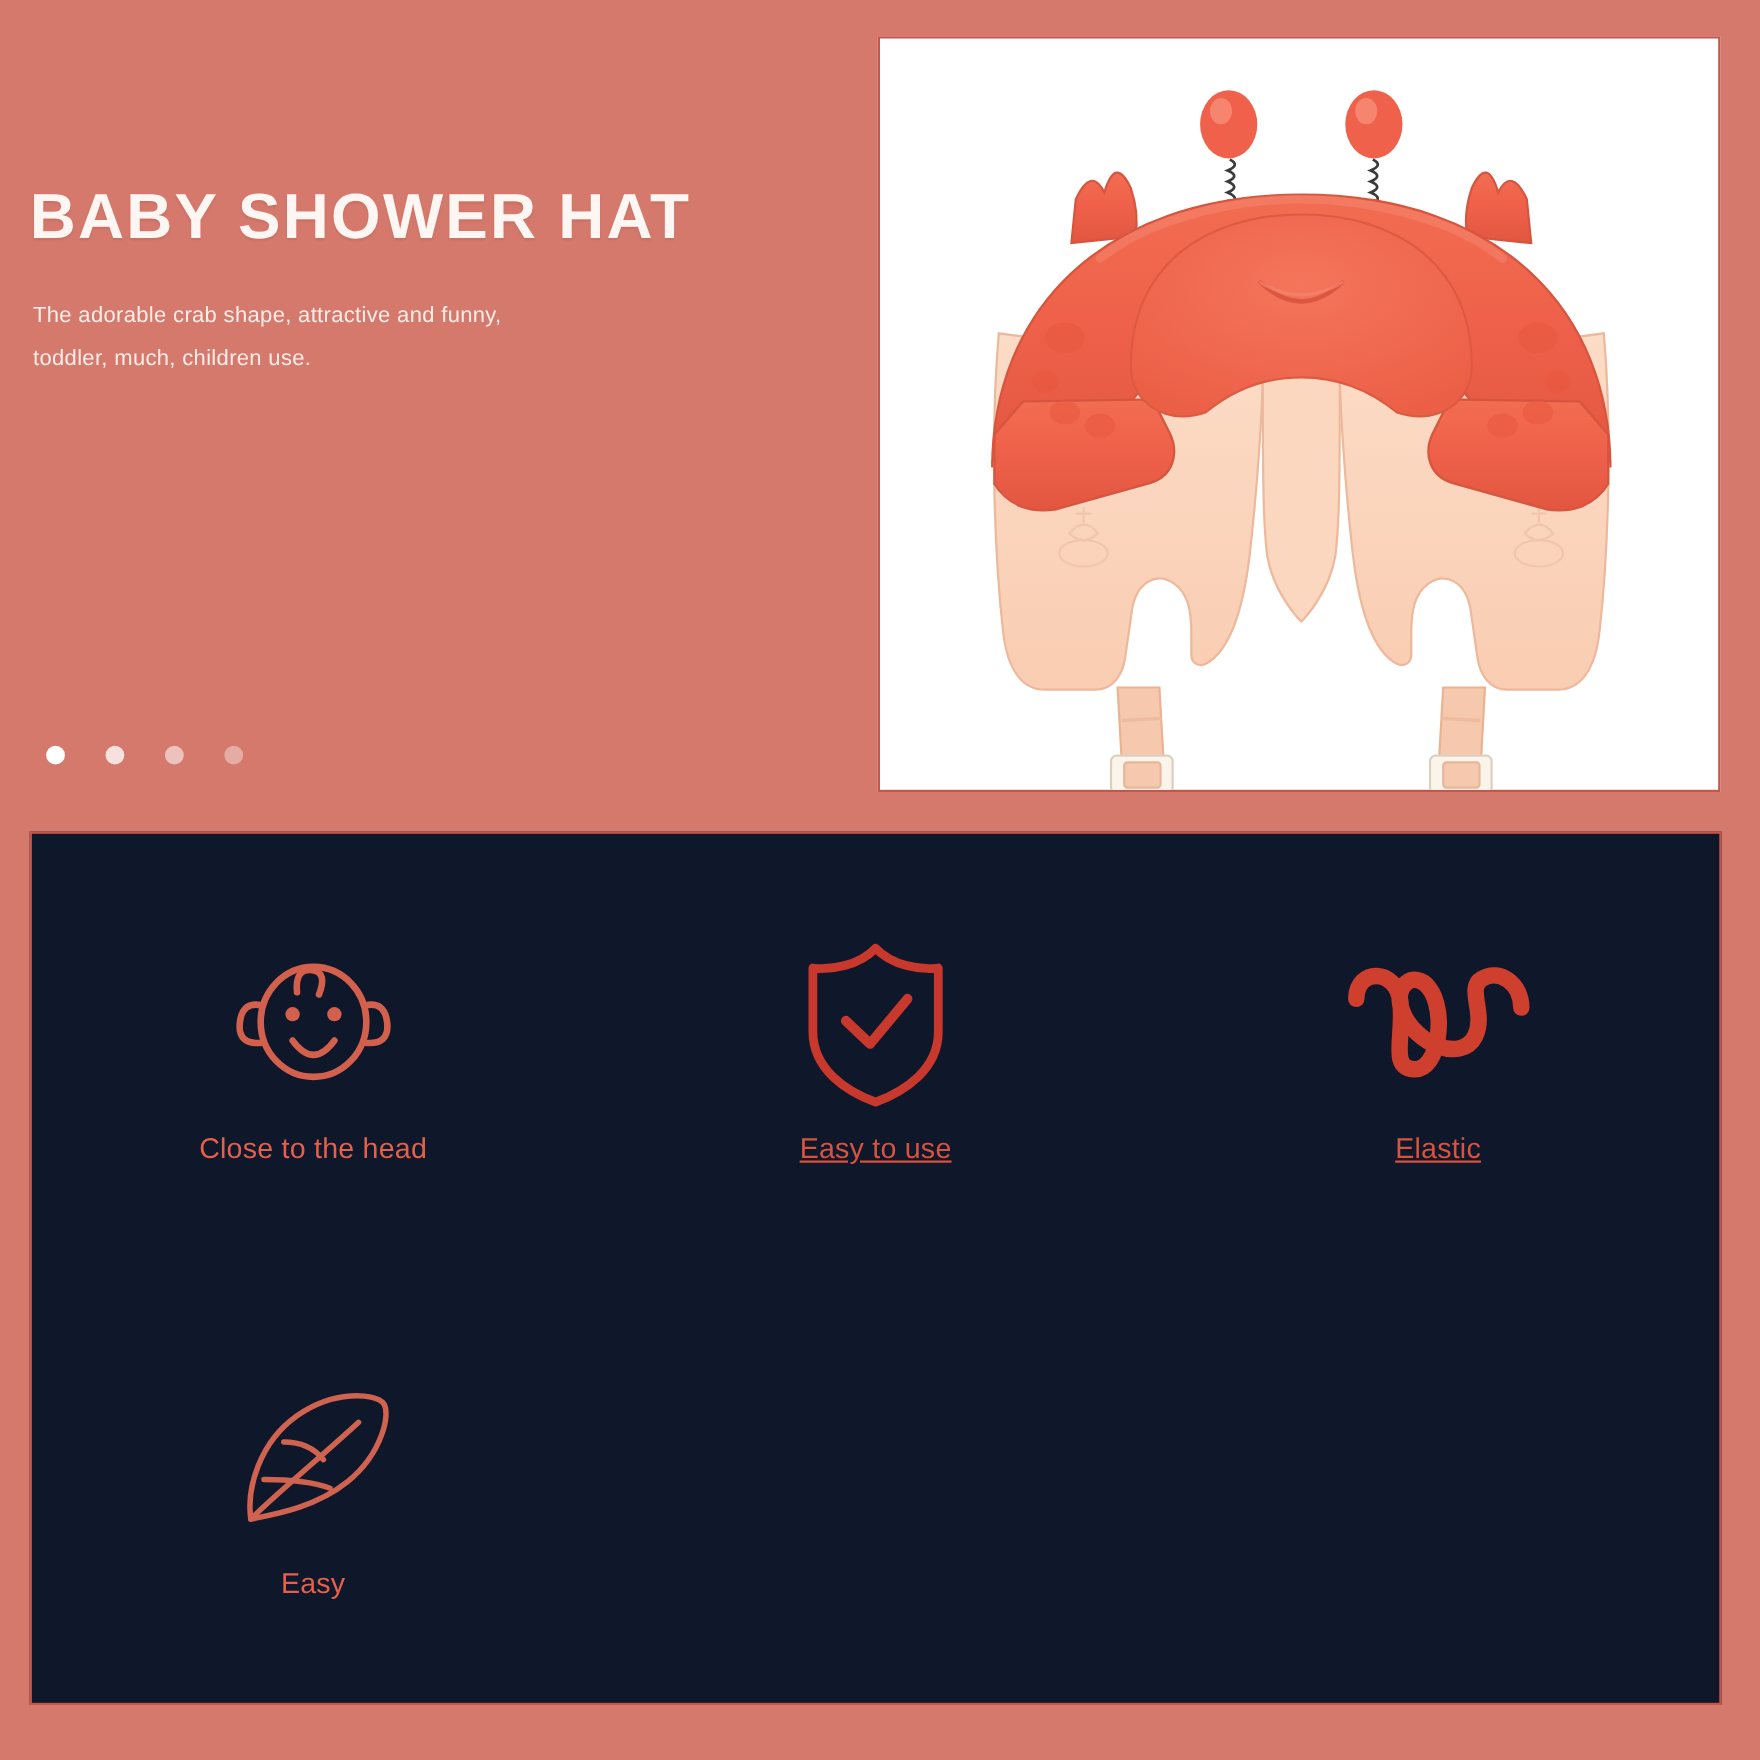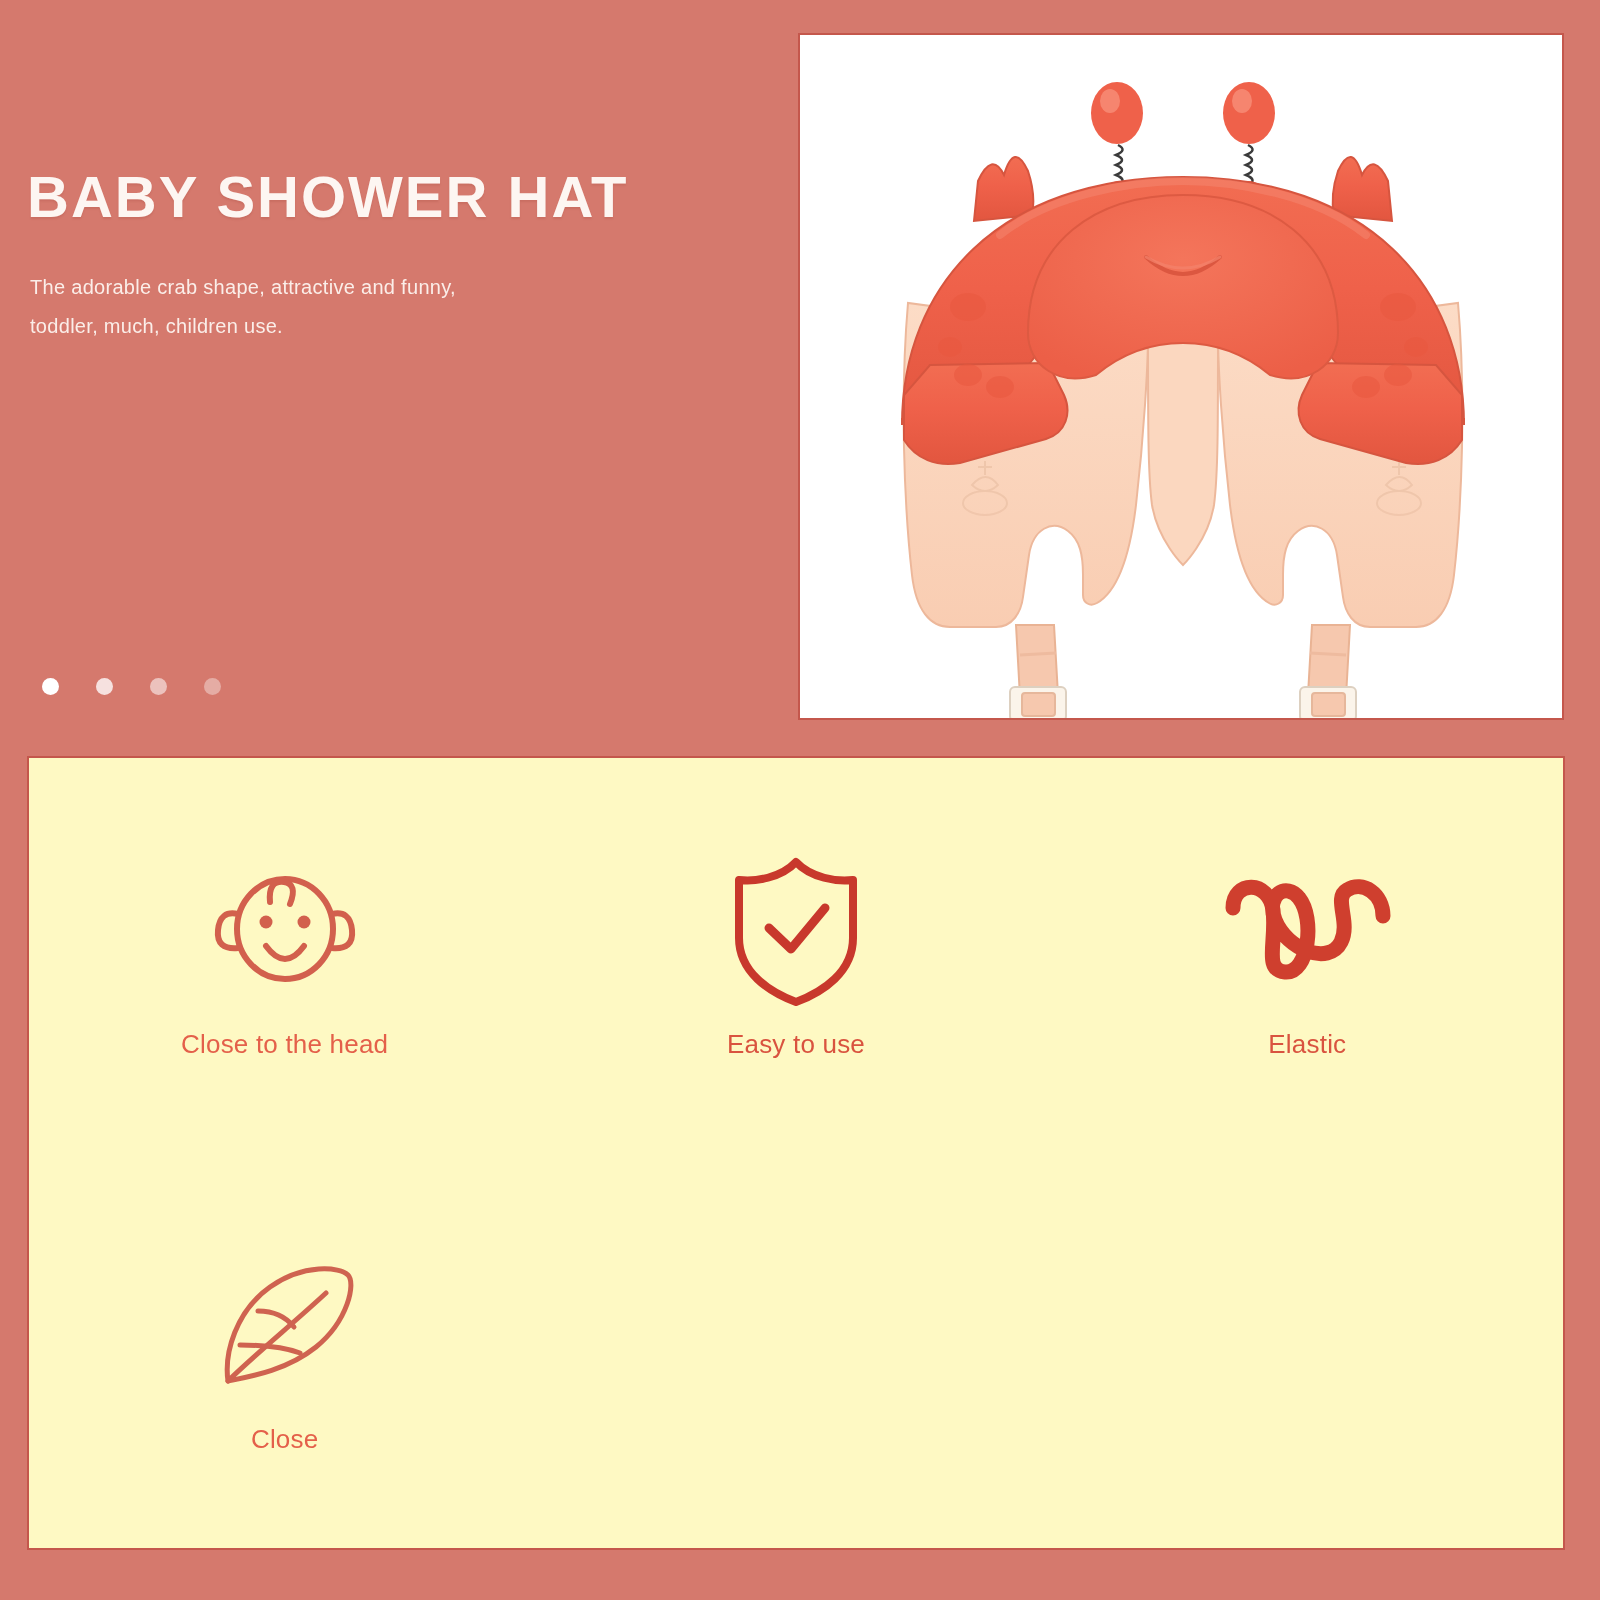--- a/index.html
+++ b/index.html
@@ -86,21 +86,21 @@
     height: 687px;
   }
 
   
   .features-panel {
     position: absolute;
     left: 27px;
     top: 756px;
     width: 1538px;
     height: 794px;
-    background: #fef9c3;
+    background: #0f172a;
     border: 2px solid #c4574c;
     box-sizing: border-box;
   }
   .features-grid {
     position: absolute;
     left: 0; top: 0;
     width: 100%;
     height: 100%;
     display: grid;
     grid-template-columns: repeat(3, 1fr);
@@ -117,21 +117,21 @@
     display: flex;
     align-items: center;
     justify-content: center;
   }
   .feature-label {
     margin-top: 22px;
     font-size: 26px;
     color: #e4604a;
     letter-spacing: 0.2px;
   }
-  .feature-label.dark { color: #d9533f; }
+  .feature-label.dark { color: #d9533f; text-decoration: underline; }
 </style>
 </head>
 <body>
 
 <section class="hero">
 
   <h1 class="hero-title">BABY SHOWER HAT</h1>
 
   <div class="hero-desc">
     <div>The adorable crab shape, attractive and funny,</div>
@@ -359,18 +359,18 @@
                      C 104 14, 140 18, 148 26
                      C 156 34, 148 72, 116 98
                      C 86 122, 48 128, 28 132 Z"></path>
             <path d="M28 132 C 52 108, 96 72, 126 44"></path>
             <path d="M40 96 C 62 96, 84 98, 100 104"></path>
             <path d="M58 62 C 74 62, 86 68, 94 78"></path>
             <path d="M84 80 C 106 82, 124 90, 134 98" opacity="0"></path>
           </g>
         </svg>
       </div>
-      <div class="feature-label">Close</div>
+      <div class="feature-label">Easy</div>
     </div>
 
 
   </div>
 </section>
 
 </body></html>

